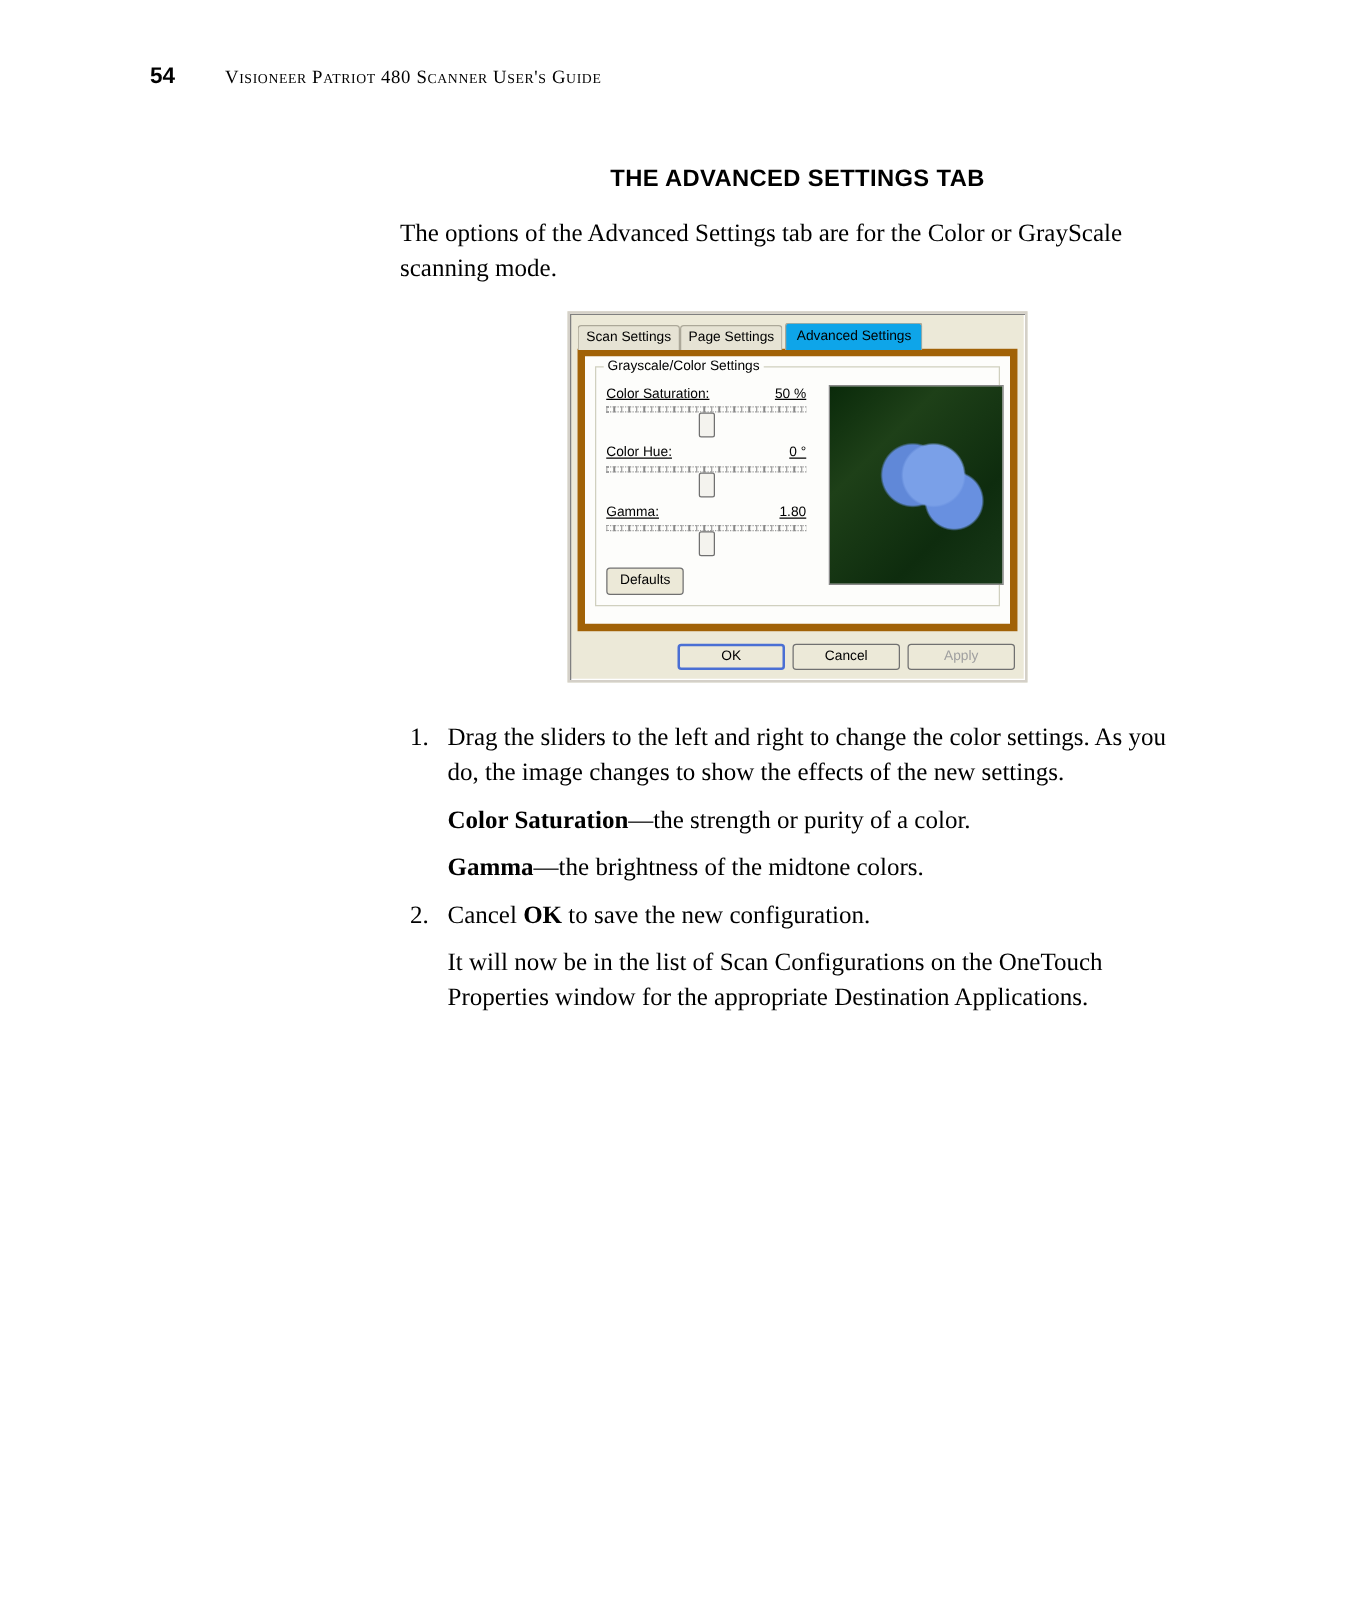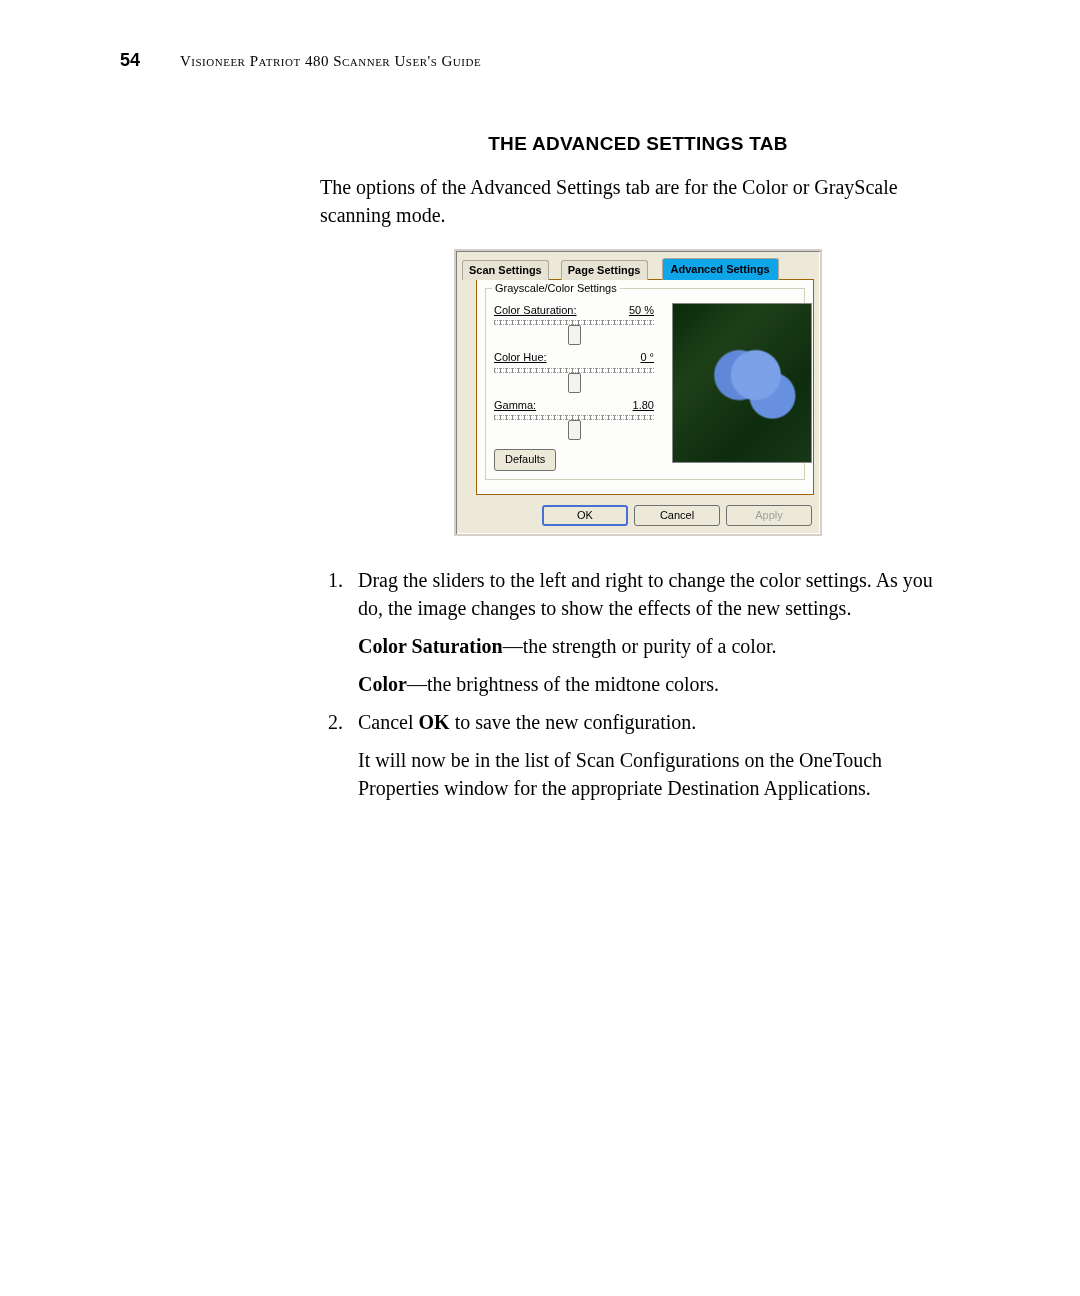--- a/index.html
+++ b/index.html
@@ -87,41 +87,40 @@
   }
   .tabs-row {
     display: flex;
     margin: 4px 4px 0 4px;
   }
   .tab {
     border: 1px solid #aca899;
     border-bottom: none;
     background: #ece9d8;
     padding: 3px 8px;
-    margin-right: 12px;
+    margin-right: 0;
     border-radius: 3px 3px 0 0;
     cursor: default;
     position: relative;
     top: 1px;
-    font-weight: bold;
   }
   .tab.inactive {
     background: #e6e3d4;
     margin-top: 2px;
     padding: 2px 6px;
   }
   .tab.active {
     background: #0ea5e9;
     z-index: 2;
     margin-left: 2px;
   }
   .tab-panel {
-    border: 1px solid #a16207;
+    border: 6px solid #a16207;
     background: #fdfdfb;
-    margin: 0 4px 4px 18px;
+    margin: 0 4px 4px 4px;
     padding: 8px;
   }
   .groupbox {
     border: 1px solid #d0d0bf;
     position: relative;
     padding: 14px 8px 8px 8px;
     margin-bottom: 6px;
   }
   .group-label {
     position: absolute;
@@ -291,21 +290,21 @@
       </div>
     </div>
 
     <ol class="ol-list">
       <li>
         <span>Drag the sliders to the left and right to change the color settings. As you do, the image changes to show the effects of the new settings.</span>
         <div class="sub-para">
           <span class="bold-inline">Color Saturation</span><span>—the strength or purity of a color.</span>
         </div>
         <div class="sub-para">
-          <span class="bold-inline">Color</span><span>—the brightness of the midtone colors.</span>
+          <span class="bold-inline">Gamma</span><span>—the brightness of the midtone colors.</span>
         </div>
       </li>
       <li>
         <span>Cancel </span><span class="bold-inline">OK</span><span> to save the new configuration.</span>
         <div class="sub-para">It will now be in the list of Scan Configurations on the OneTouch Properties window for the appropriate Destination Applications.</div>
       </li>
     </ol>
 
   </div>
 </div>

